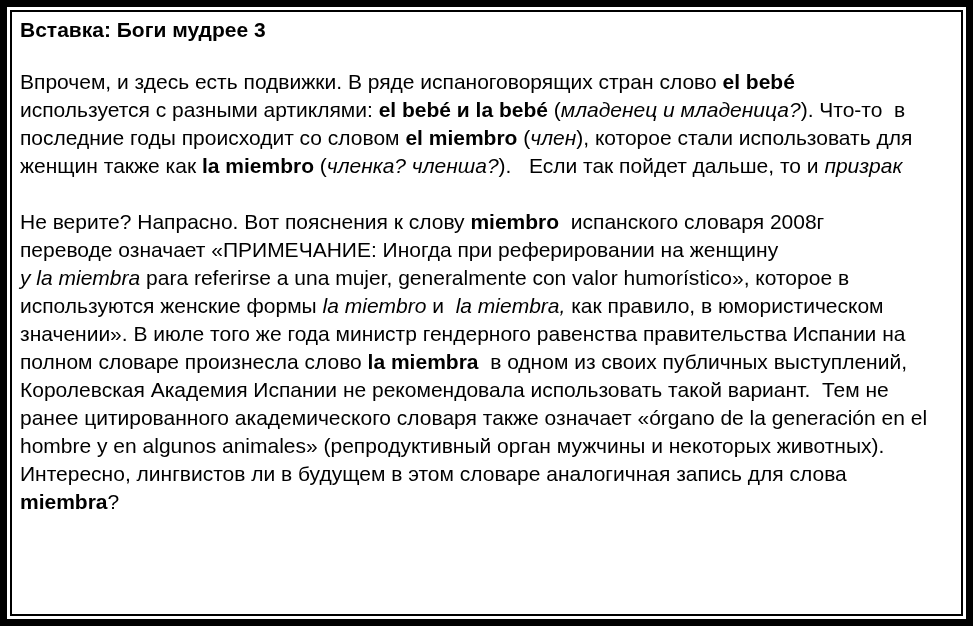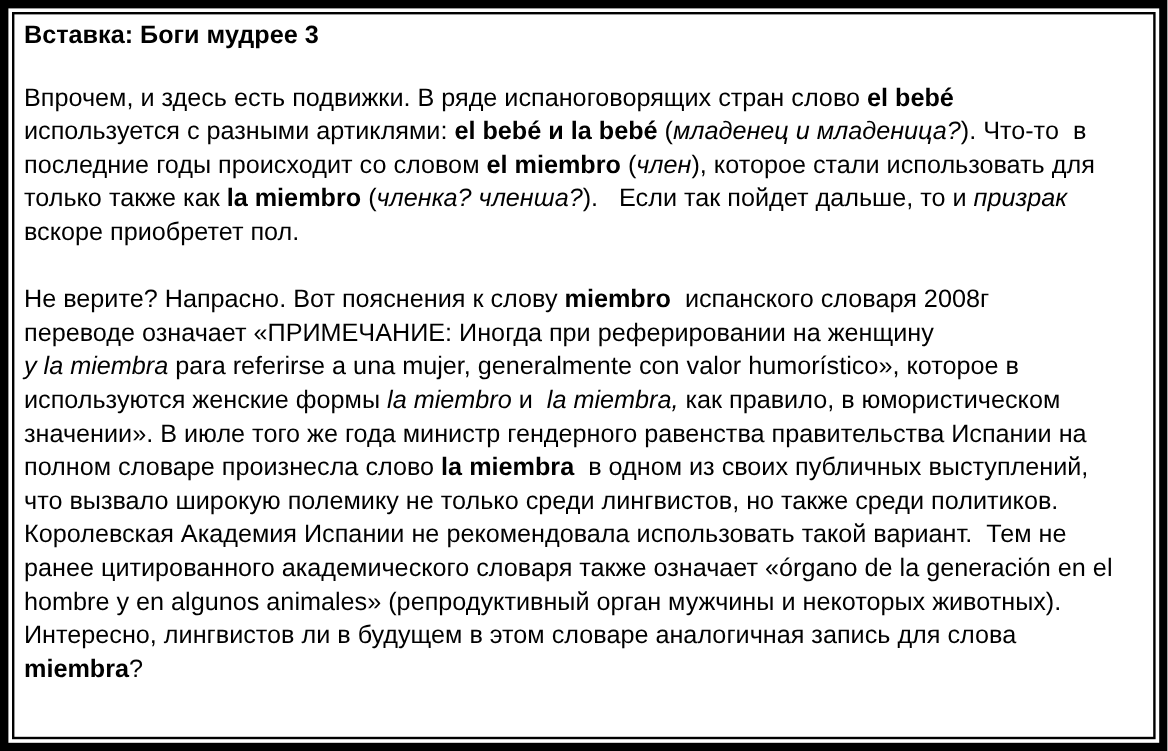--- a/index.html
+++ b/index.html
@@ -58,31 +58,29 @@
 <body>
 
 <div class="page">
   <div class="inner">
     <div class="doc-title">Вставка: Боги мудрее 3</div>
     <div>
         <div class="para">
           <div class="line"><span class="run regular">Впрочем, и здесь есть подвижки. В ряде испаноговорящих стран слово </span><span class="run bold">el bebé</span></div>
           <div class="line"><span class="run regular">используется с разными артиклями: </span><span class="run bold">el bebé и la bebé</span><span class="run regular"> (</span><span class="run italic">младенец и младеница?</span><span class="run regular">). Что-то  в</span></div>
           <div class="line"><span class="run regular">последние годы происходит со словом </span><span class="run bold">el miembro</span><span class="run regular"> (</span><span class="run italic">член</span><span class="run regular">), которое стали использовать для</span></div>
-          <div class="line"><span class="run regular">только также как </span><span class="run bold">la miembro</span><span class="run regular"> (</span><span class="run italic">членка? членша?</span><span class="run regular">).   Если так пойдет дальше, то и </span><span class="run italic">призрак</span></div>
-          <div class="line"><span class="run regular">вскоре приобретет пол.</span></div>
+          <div class="line"><span class="run regular">женщин также как </span><span class="run bold">la miembro</span><span class="run regular"> (</span><span class="run italic">членка? членша?</span><span class="run regular">).   Если так пойдет дальше, то и </span><span class="run italic">призрак</span></div>
         </div>
         <div class="para">
           <div class="line"><span class="run regular">Не верите? Напрасно. Вот пояснения к слову </span><span class="run bold">miembro</span><span class="run regular">  испанского словаря 2008г</span></div>
           <div class="line"><span class="run regular">переводе означает «ПРИМЕЧАНИЕ: Иногда при реферировании на женщину</span></div>
           <div class="line"><span class="run italic">у la miembra</span><span class="run regular"> para referirse a una mujer, generalmente con valor humorístico», которое в</span></div>
           <div class="line"><span class="run regular">используются женские формы </span><span class="run italic">la miembro</span><span class="run regular"> и  </span><span class="run italic">la miembra,</span><span class="run regular"> как правило, в юмористическом</span></div>
           <div class="line"><span class="run regular">значении». В июле того же года министр гендерного равенства правительства Испании на</span></div>
           <div class="line"><span class="run regular">полном словаре произнесла слово </span><span class="run bold">la miembra</span><span class="run regular">  в одном из своих публичных выступлений,</span></div>
-          <div class="line"><span class="run regular">что вызвало широкую полемику не только среди лингвистов, но также среди политиков.</span></div>
           <div class="line"><span class="run regular">Королевская Академия Испании не рекомендовала использовать такой вариант.  Тем не</span></div>
           <div class="line"><span class="run regular">ранее цитированного академического словаря также означает «órgano de la generación en el</span></div>
           <div class="line"><span class="run regular">hombre y en algunos animales» (репродуктивный орган мужчины и некоторых животных).</span></div>
           <div class="line"><span class="run regular">Интересно, лингвистов ли в будущем в этом словаре аналогичная запись для слова</span></div>
           <div class="line"><span class="run bold">miembra</span><span class="run regular">?</span></div>
         </div>
       </div>
   </div>
 </div>
 

